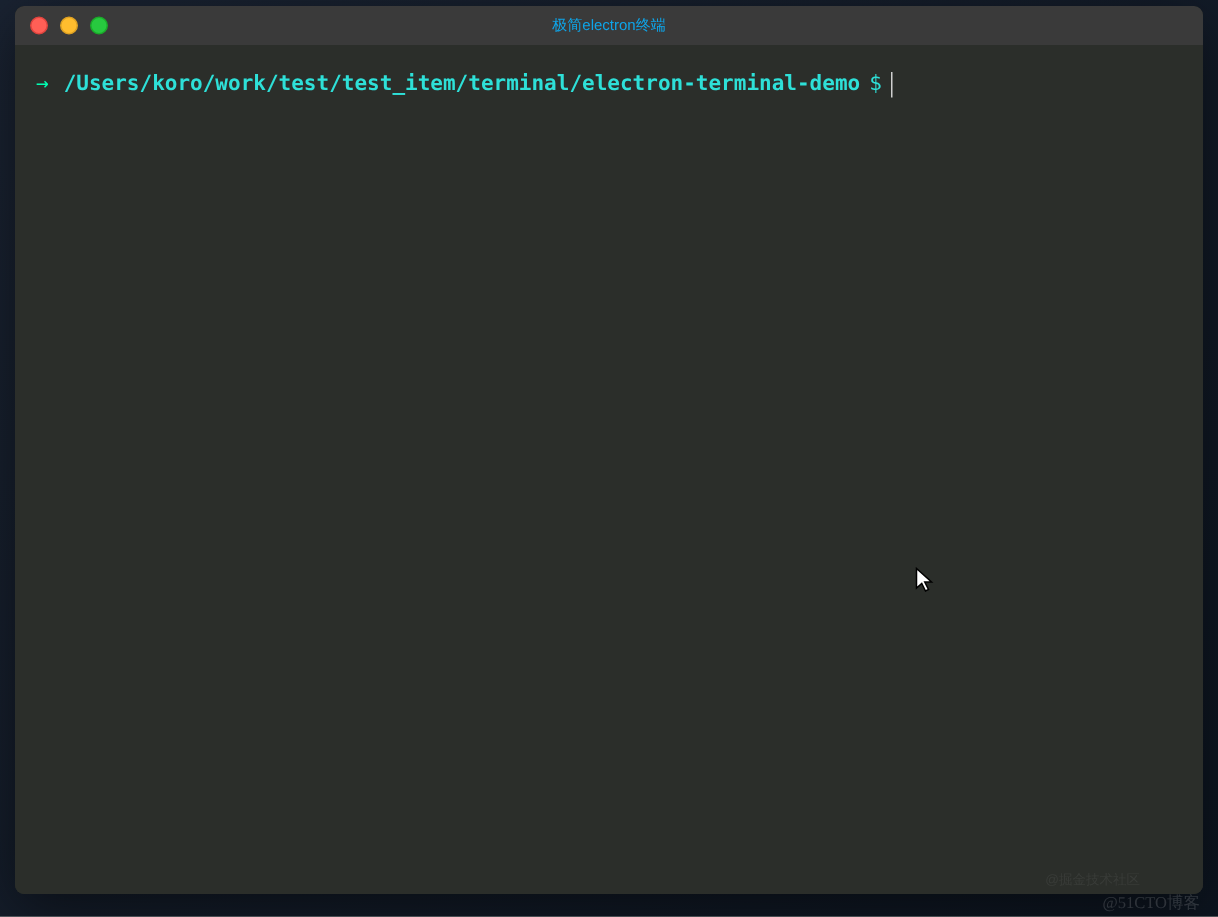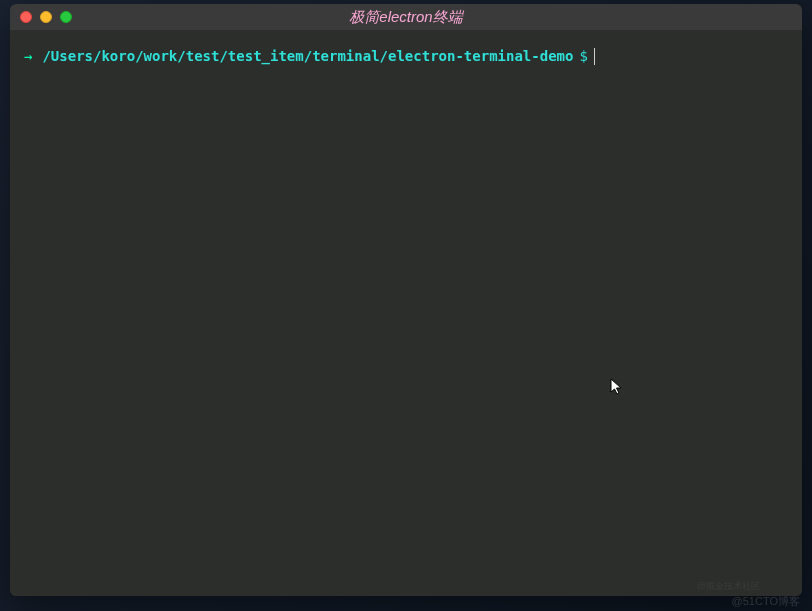--- a/index.html
+++ b/index.html
@@ -49,24 +49,23 @@
       border-radius: 50%;
     }
     .traffic-light.close { background: #ff5f56; border: 0.5px solid #e0443e; }
     .traffic-light.minimize { background: #ffbd2e; border: 0.5px solid #dea123; }
     .traffic-light.maximize { background: #27c93f; border: 0.5px solid #1aab29; }
     .title {
       position: absolute;
       left: 0;
       right: 0;
       text-align: center;
-      color: #f9a8d4;
-      font-size: 15px;
+      color: #0ea5e9;
+      font-size: 10px;
       pointer-events: none;
-      font-style: italic;
     }
     .terminal-body {
       flex: 1;
       background: #2b2e2a;
       padding: 16px 14px;
       font-family: "Menlo", "Monaco", "Consolas", monospace;
       font-size: 14px;
       line-height: 1.5;
       position: relative;
     }
@@ -105,20 +104,21 @@
       left: 610px;
       top: 378px;
       pointer-events: none;
     }
     .watermark {
       position: absolute;
       right: 12px;
       bottom: 2px;
       color: rgba(255,255,255,0.15);
       font-size: 11px;
+      font-family: Liberation Serif, serif;
     }
     .watermark2 {
       position: absolute;
       right: 52px;
       bottom: 18px;
       color: rgba(180,180,180,0.1);
       font-size: 9px;
     }
   </style>
 </head>

